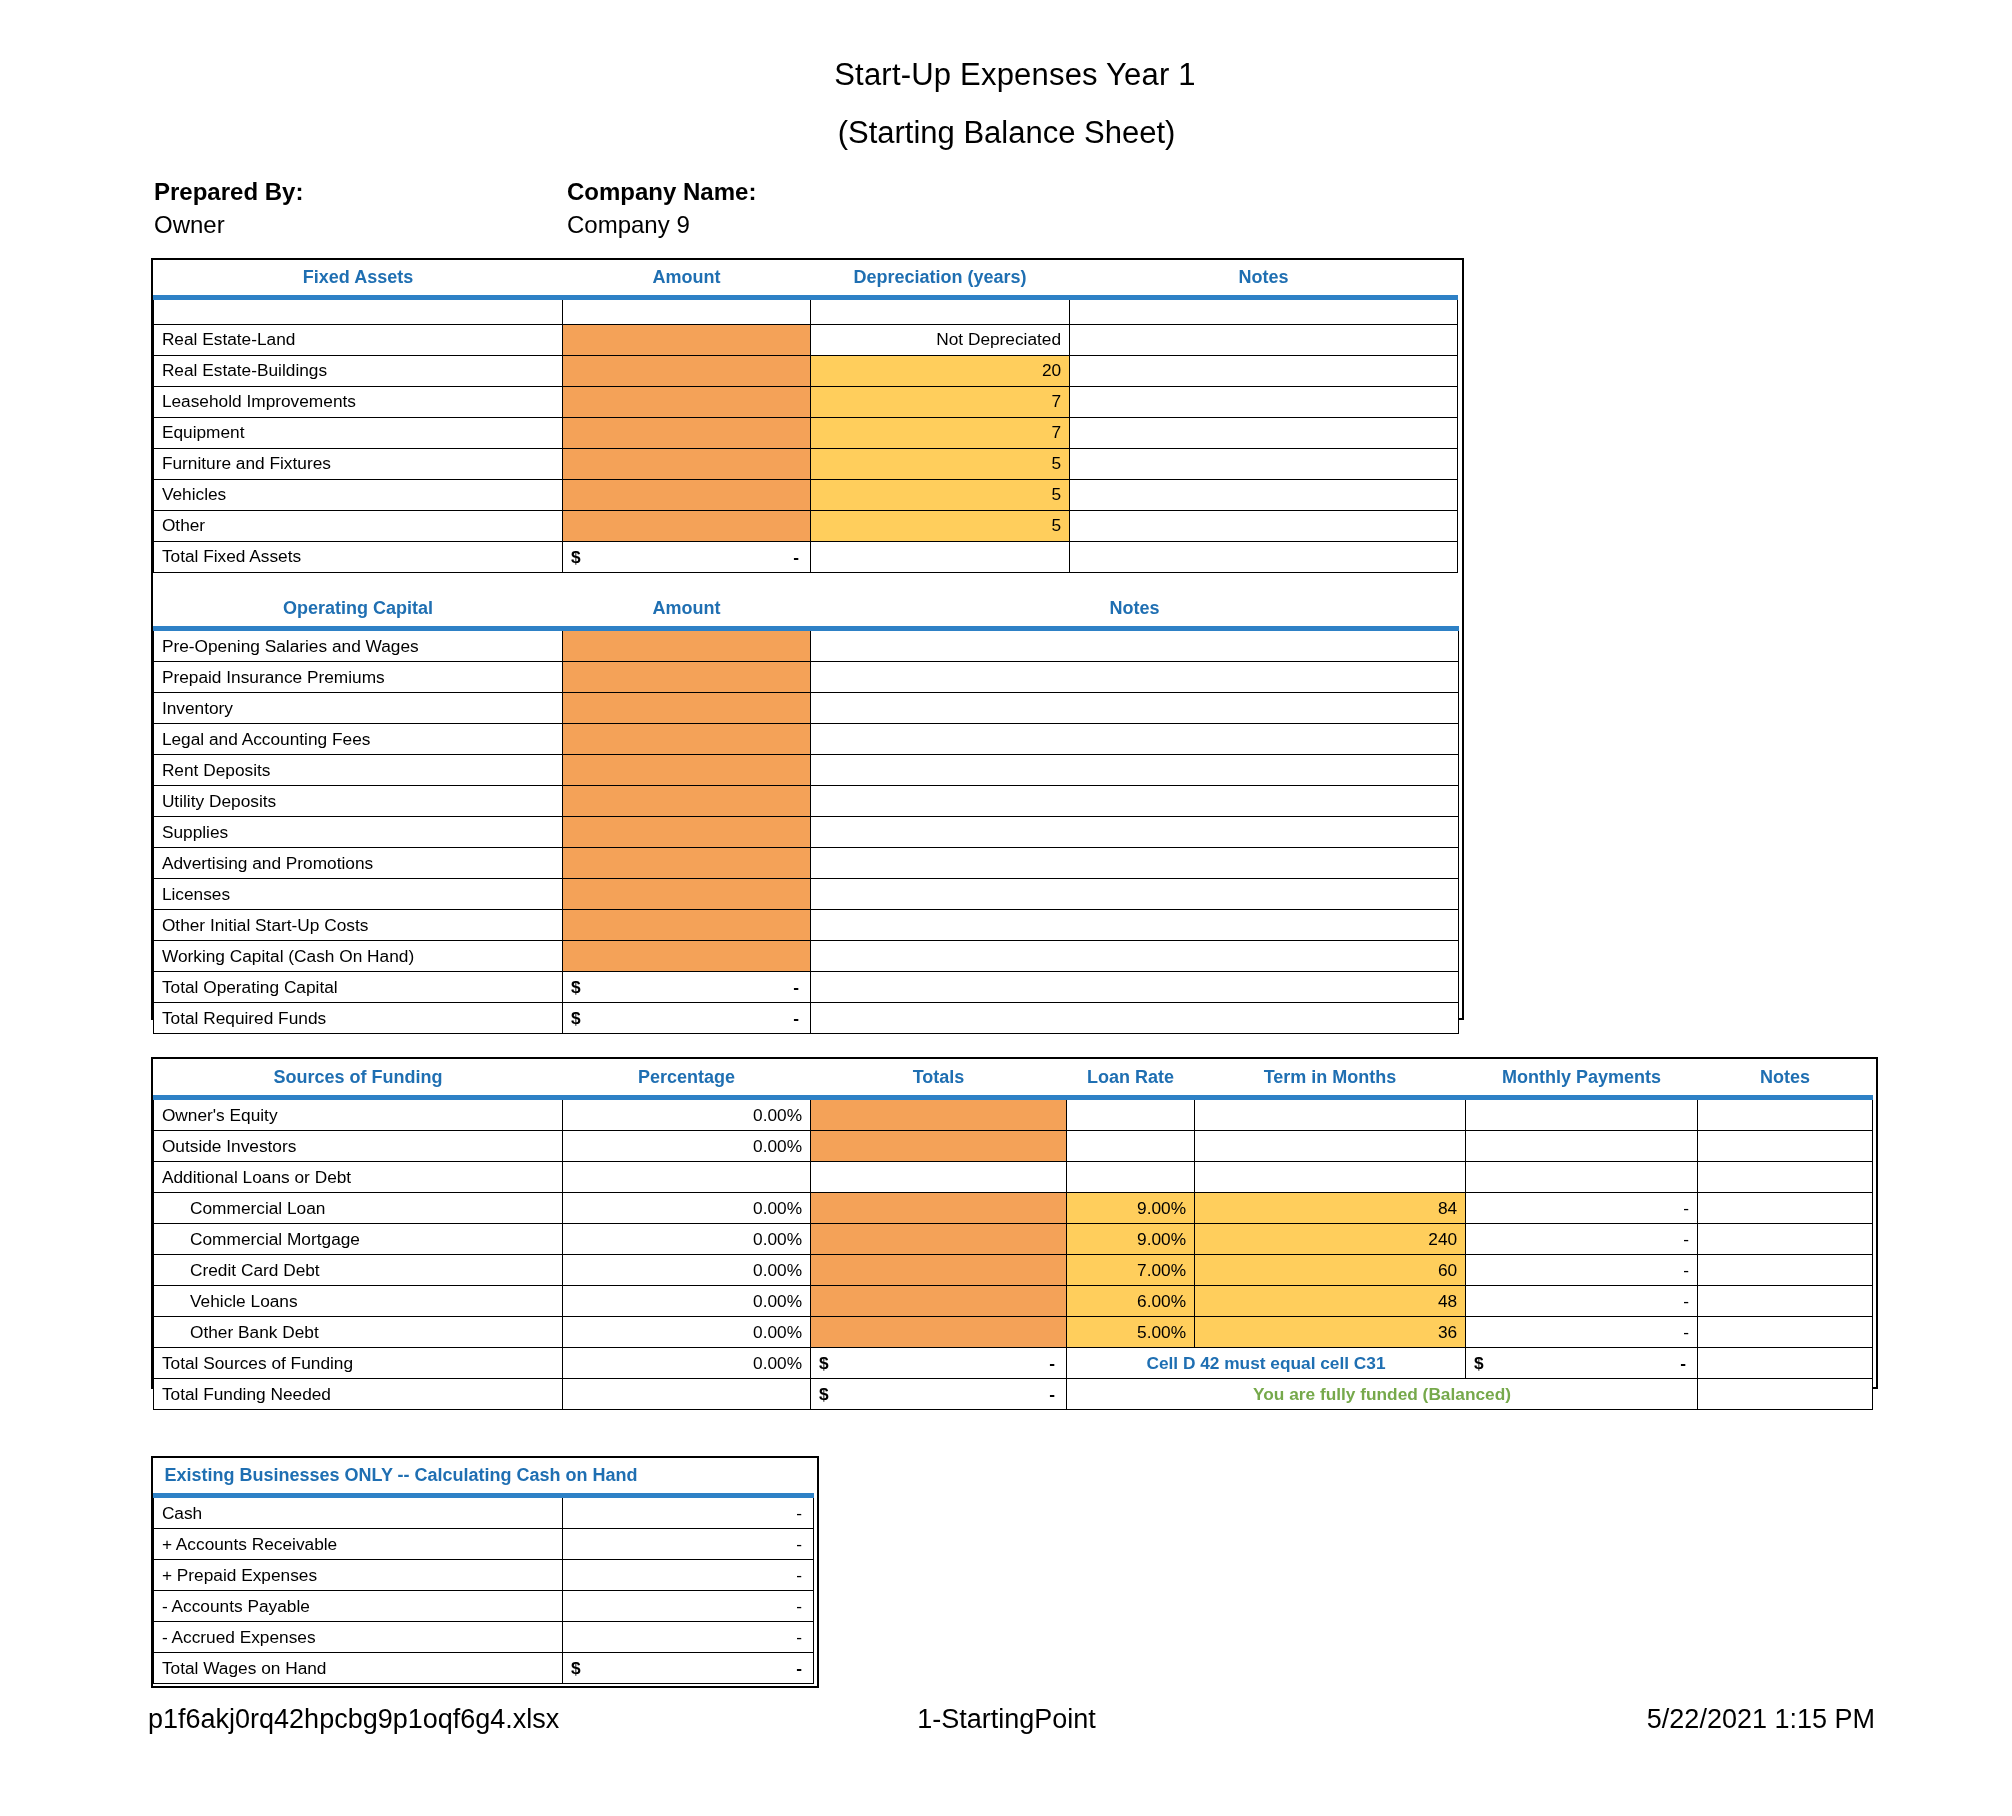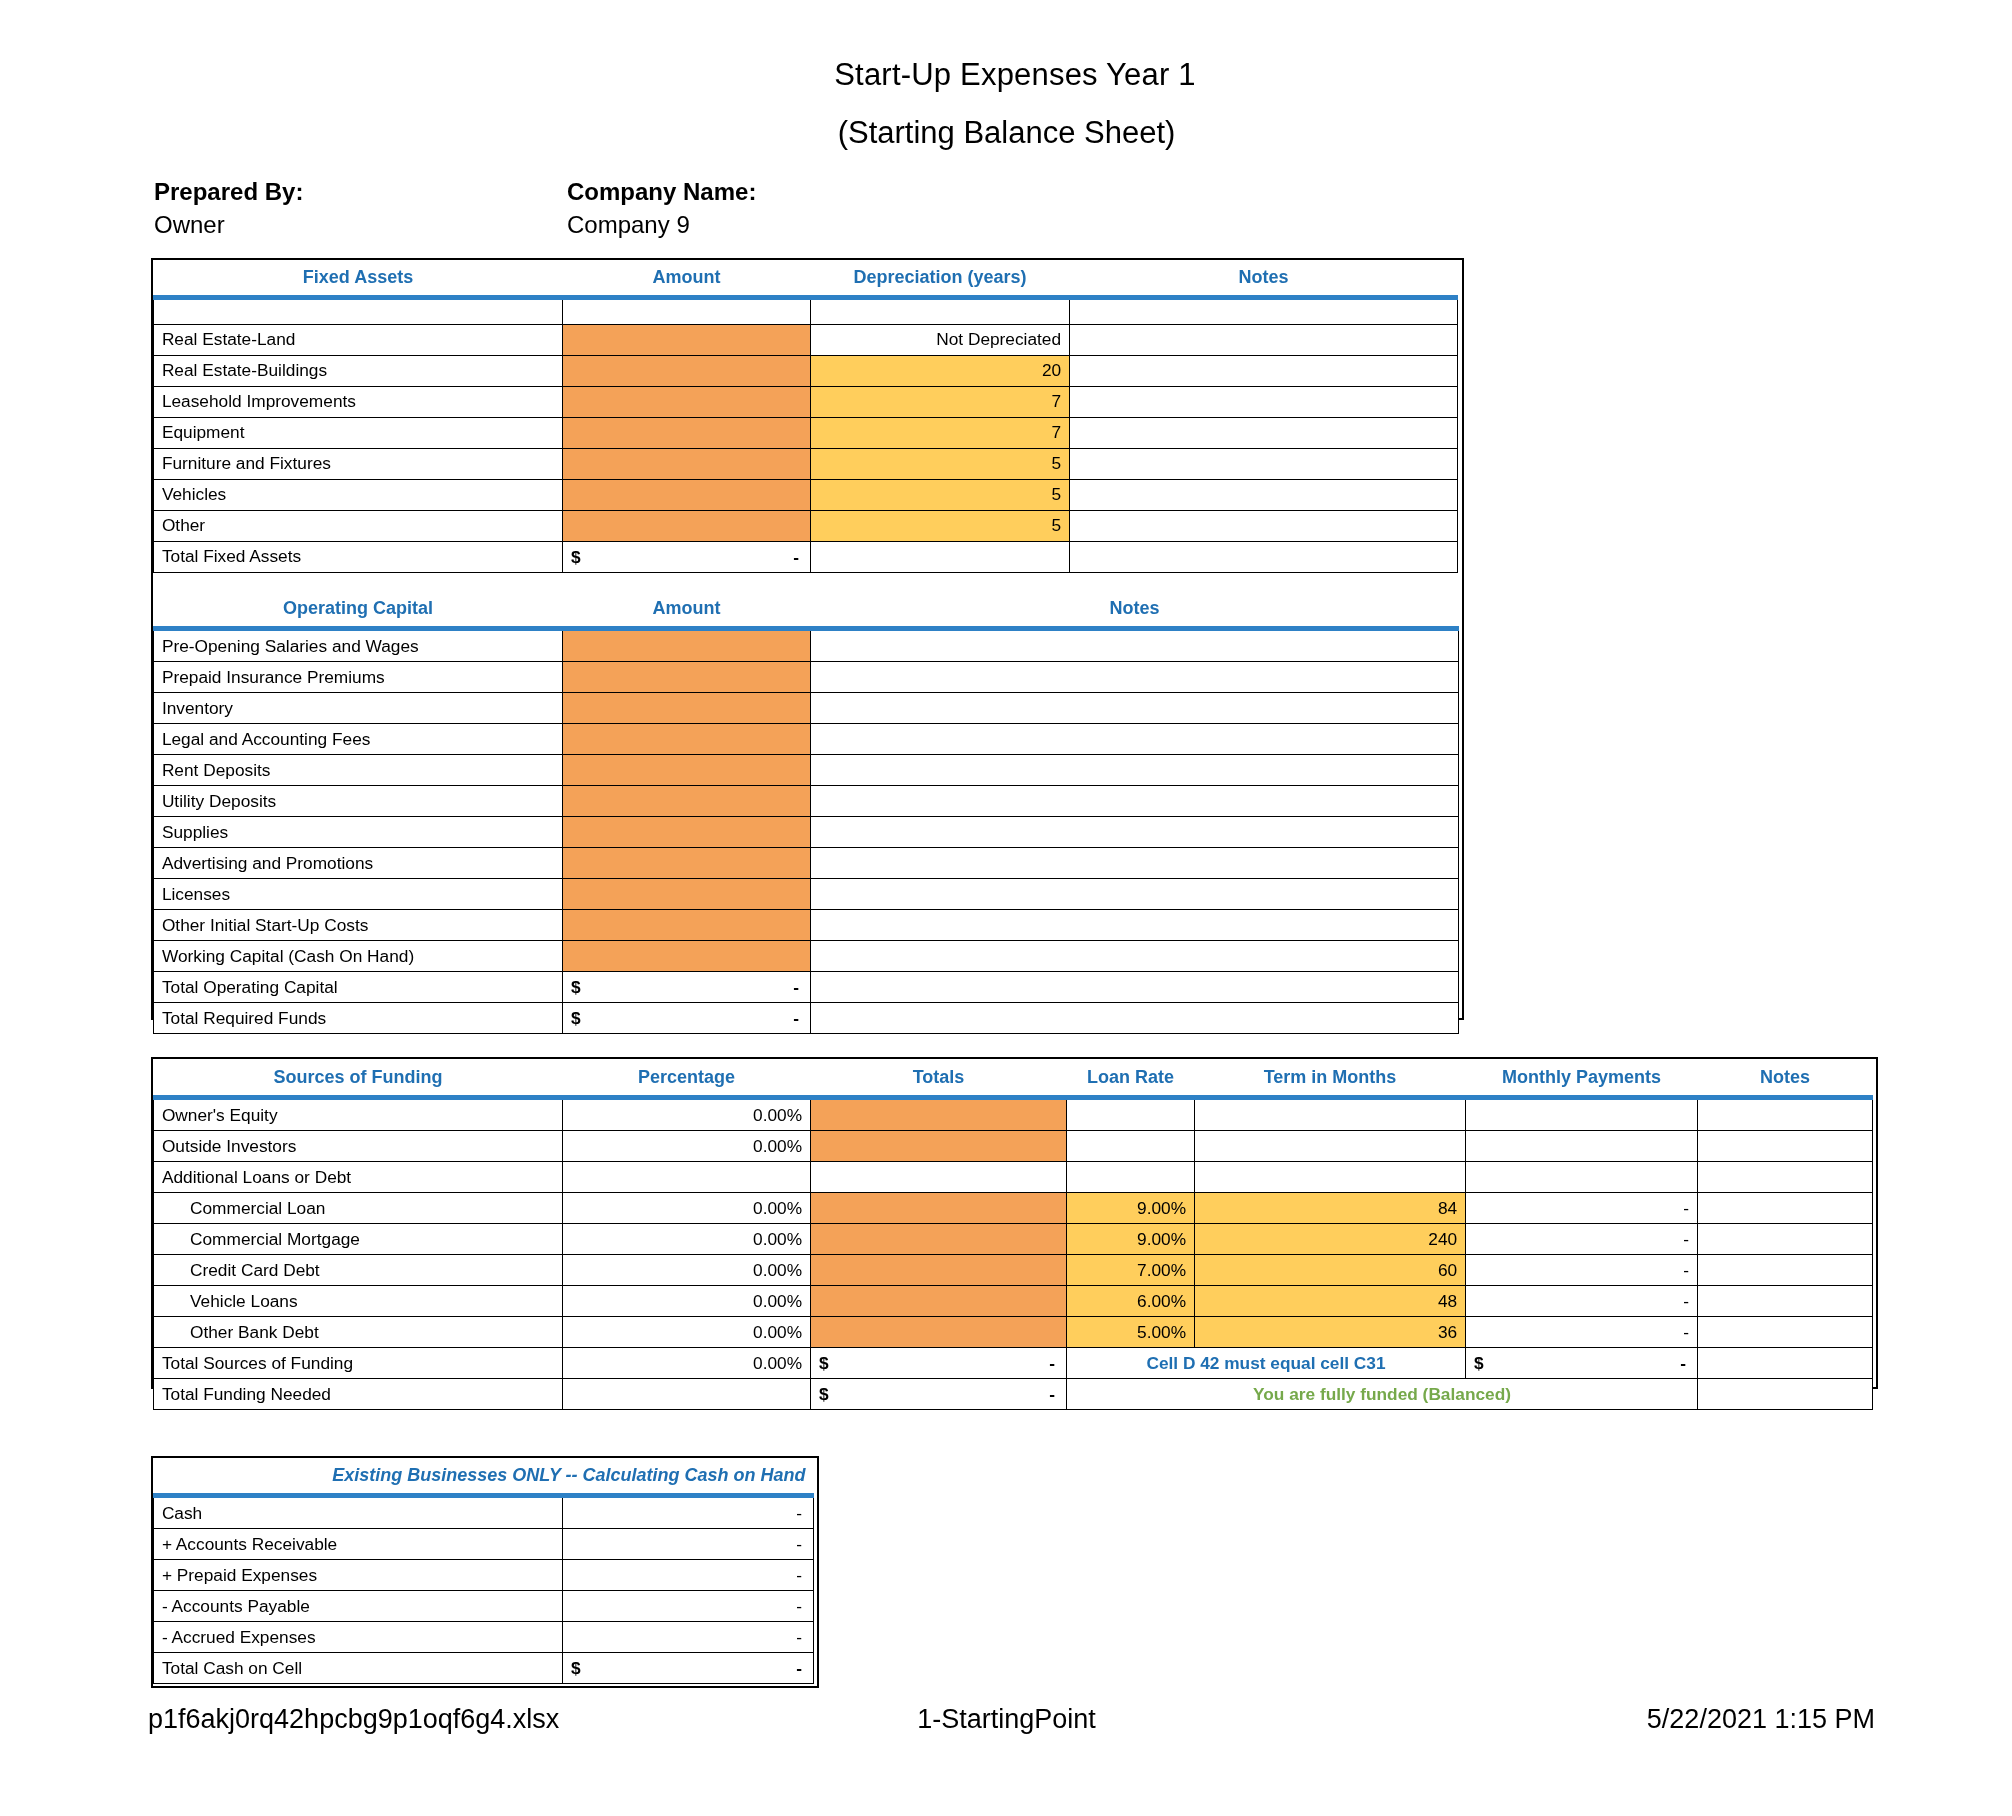--- a/index.html
+++ b/index.html
@@ -80,23 +80,22 @@
     color: #1F6FB2;
     font-weight: bold;
     text-align: center;
     border: none !important;
     border-bottom: 5.5px solid #2E81C6 !important;
     height: 35px !important;
     font-size: 18px;
     background: #ffffff;
   }
   .hdr.left {
-    text-align: right;
+    text-align: left;
     padding-left: 11px;
-    font-style: italic;
   }
   .rowlabel {
     font-weight: normal;
     text-align: left;
   }
   .rowlabel.indent { padding-left: 36px; }
   .plain {
     font-weight: normal;
     text-align: left;
   }
@@ -523,21 +522,21 @@
         <span class="val">-</span>
       </td>
     </tr>
     <tr>
       <td class="plain">- Accrued Expenses</td>
       <td class="acct light">
         <span class="val">-</span>
       </td>
     </tr>
     <tr>
-      <td class="rowlabel">Total Cash on Cell</td>
+      <td class="rowlabel">Total Wages on Hand</td>
       <td class="acct">
         <span class="cur">$</span>
         <span class="val">-</span>
       </td>
     </tr>
   </tbody>
 </table>
 
 <div class="footer">
   <div class="footer-left">p1f6akj0rq42hpcbg9p1oqf6g4.xlsx</div>

